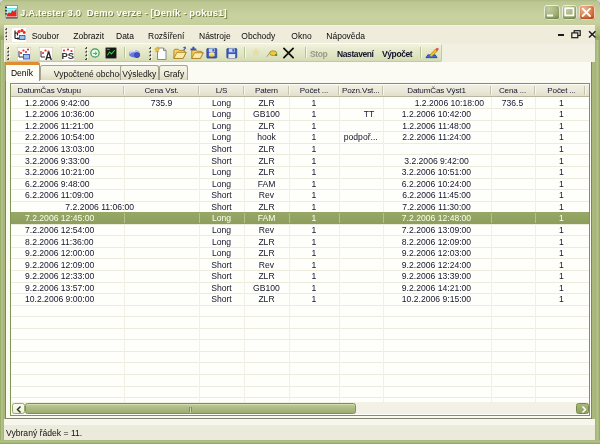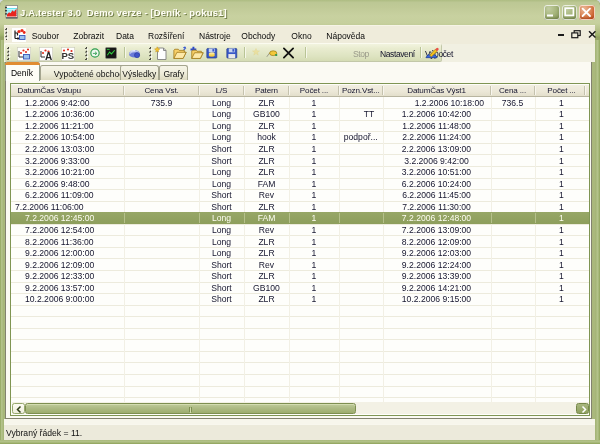--- a/index.html
+++ b/index.html
@@ -28,21 +28,21 @@
 #menubar { position:absolute; left:4px; top:24.5px; right:5px; height:19.5px; background:#efecdb;
   box-shadow:inset 0 1px 0 #f6f4e6; }
 .mi { position:absolute; top:6px; font-size:8.5px; color:#0a0a0a; }
 .grip { position:absolute; width:4px; background-image:radial-gradient(circle at 2.4px 2.4px,#fbfbf2 1px,rgba(0,0,0,0) 1.2px),radial-gradient(circle at 1.4px 1.4px,#42423a 0.95px,rgba(0,0,0,0) 1.15px); background-size:4px 3.7px; background-repeat:repeat-y; }
 
 #toolbar { position:absolute; left:4px; top:44px; right:5px; height:18px; background:#f1f0e2; }
 #tband { position:absolute; left:0; top:-1px; width:437px; height:17.5px;
   background:linear-gradient(180deg,#f4f5e2 0%,#e9ecd0 30%,#dde3c0 75%,#d5dcb4 100%);
   border-radius:2px; box-shadow:inset 1px 1px 0 #fbfbf0, 1px 1px 0 rgba(140,150,100,0.45); }
 .tsep { position:absolute; top:3px; height:11px; width:1px; background:#b9c496; box-shadow:1px 0 0 #f6f7ea; }
-.ttxt { position:absolute; top:4.5px; font-size:8.5px; font-weight:normal; letter-spacing:-0.4px; color:#12122a;margin-left:43px; }
+.ttxt { position:absolute; top:4.5px; font-size:8.5px; font-weight:bold; letter-spacing:-0.4px; color:#12122a; }
 
 #client { position:absolute; left:5.5px; top:62px; width:587px; height:356.5px;
   background:#fbfaf3; border-left:1px solid #82826f; border-right:1px solid #82826f; border-bottom:1px solid #82826f; margin-left:-1px; }
 .tab { position:absolute; top:2.5px; height:15.5px; white-space:nowrap; overflow:hidden; background:linear-gradient(180deg,#f6f5e8 0%,#eeecd9 55%,#dddac0 100%);
   border:1px solid #a5a58f; border-bottom:none; border-radius:2.5px 2.5px 0 0;
   font-size:8.5px; color:#111; text-align:center; padding-top:3.8px; }
 #tabactive { position:absolute; left:-1px; top:0px; width:35px; height:19px; background:#fdfdf6;
   border:1px solid #919b8c; border-bottom:none; border-radius:3px 3px 0 0; font-size:8.5px; color:#000;
   text-align:center; padding-top:4.5px; z-index:3; }
 #tabactive:before { content:""; position:absolute; left:-1px; top:-1px; right:-1px; height:2.5px;
@@ -347,21 +347,20 @@
         <div class="cell" style="top:48.48px;left:328px;width:43.5px;text-align:center">podpoř...</div>
         <div class="cell" style="top:48.48px;left:371.5px;width:108.0px;text-align:center">2.2.2006 11:24:00</div>
         <div class="cell" style="top:48.48px;left:479.5px;width:44.0px;text-align:center"></div>
         <div class="cell" style="top:48.48px;left:523.5px;width:54.0px;text-align:center">1</div>
         <div class="cell" style="top:60.04px;left:14px;width:99px;text-align:left">2.2.2006 13:03:00</div>
         <div class="cell" style="top:60.04px;left:113px;width:75px;text-align:center"></div>
         <div class="cell" style="top:60.04px;left:188px;width:45px;text-align:center">Short</div>
         <div class="cell" style="top:60.04px;left:233px;width:45px;text-align:center">ZLR</div>
         <div class="cell" style="top:60.04px;left:278px;width:50px;text-align:center">1</div>
         <div class="cell" style="top:60.04px;left:328px;width:43.5px;text-align:center"></div>
-        <div class="cell" style="top:60.04px;left:371.5px;width:108.0px;text-align:center">2.2.2006 13:09:00</div>
         <div class="cell" style="top:60.04px;left:479.5px;width:44.0px;text-align:center"></div>
         <div class="cell" style="top:60.04px;left:523.5px;width:54.0px;text-align:center">1</div>
         <div class="cell" style="top:71.60px;left:14px;width:99px;text-align:left">3.2.2006 9:33:00</div>
         <div class="cell" style="top:71.60px;left:113px;width:75px;text-align:center"></div>
         <div class="cell" style="top:71.60px;left:188px;width:45px;text-align:center">Short</div>
         <div class="cell" style="top:71.60px;left:233px;width:45px;text-align:center">ZLR</div>
         <div class="cell" style="top:71.60px;left:278px;width:50px;text-align:center">1</div>
         <div class="cell" style="top:71.60px;left:328px;width:43.5px;text-align:center"></div>
         <div class="cell" style="top:71.60px;left:371.5px;width:108.0px;text-align:center">3.2.2006 9:42:00</div>
         <div class="cell" style="top:71.60px;left:479.5px;width:44.0px;text-align:center"></div>
@@ -386,21 +385,21 @@
         <div class="cell" style="top:94.72px;left:523.5px;width:54.0px;text-align:center">1</div>
         <div class="cell" style="top:106.28px;left:14px;width:99px;text-align:left">6.2.2006 11:09:00</div>
         <div class="cell" style="top:106.28px;left:113px;width:75px;text-align:center"></div>
         <div class="cell" style="top:106.28px;left:188px;width:45px;text-align:center">Short</div>
         <div class="cell" style="top:106.28px;left:233px;width:45px;text-align:center">Rev</div>
         <div class="cell" style="top:106.28px;left:278px;width:50px;text-align:center">1</div>
         <div class="cell" style="top:106.28px;left:328px;width:43.5px;text-align:center"></div>
         <div class="cell" style="top:106.28px;left:371.5px;width:108.0px;text-align:center">6.2.2006 11:45:00</div>
         <div class="cell" style="top:106.28px;left:479.5px;width:44.0px;text-align:center"></div>
         <div class="cell" style="top:106.28px;left:523.5px;width:54.0px;text-align:center">1</div>
-        <div class="cell" style="top:117.84px;left:4px;width:99px;text-align:left">7.2.2006 11:06:00</div>
+        <div class="cell" style="top:117.84px;left:24px;width:99px;text-align:right">7.2.2006 11:06:00</div>
         <div class="cell" style="top:117.84px;left:113px;width:75px;text-align:center"></div>
         <div class="cell" style="top:117.84px;left:188px;width:45px;text-align:center">Short</div>
         <div class="cell" style="top:117.84px;left:233px;width:45px;text-align:center">ZLR</div>
         <div class="cell" style="top:117.84px;left:278px;width:50px;text-align:center">1</div>
         <div class="cell" style="top:117.84px;left:328px;width:43.5px;text-align:center"></div>
         <div class="cell" style="top:117.84px;left:371.5px;width:108.0px;text-align:center">7.2.2006 11:30:00</div>
         <div class="cell" style="top:117.84px;left:479.5px;width:44.0px;text-align:center"></div>
         <div class="cell" style="top:117.84px;left:523.5px;width:54.0px;text-align:center">1</div>
         <div class="cell" style="top:129.40px;left:14px;width:99px;text-align:left;color:#fdfdf2">7.2.2006 12:45:00</div>
         <div class="cell" style="top:129.40px;left:113px;width:75px;text-align:center;color:#fdfdf2"></div>

